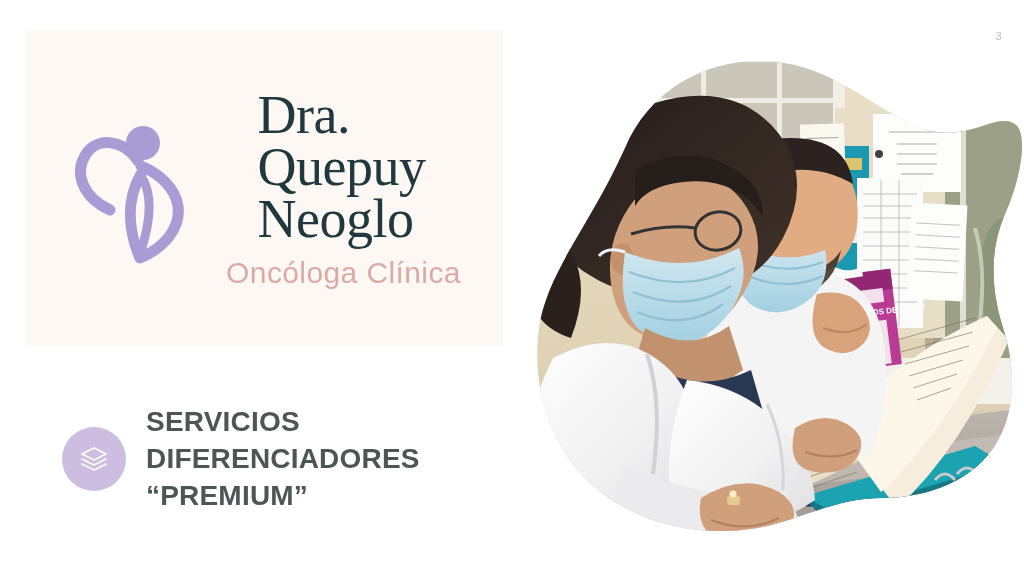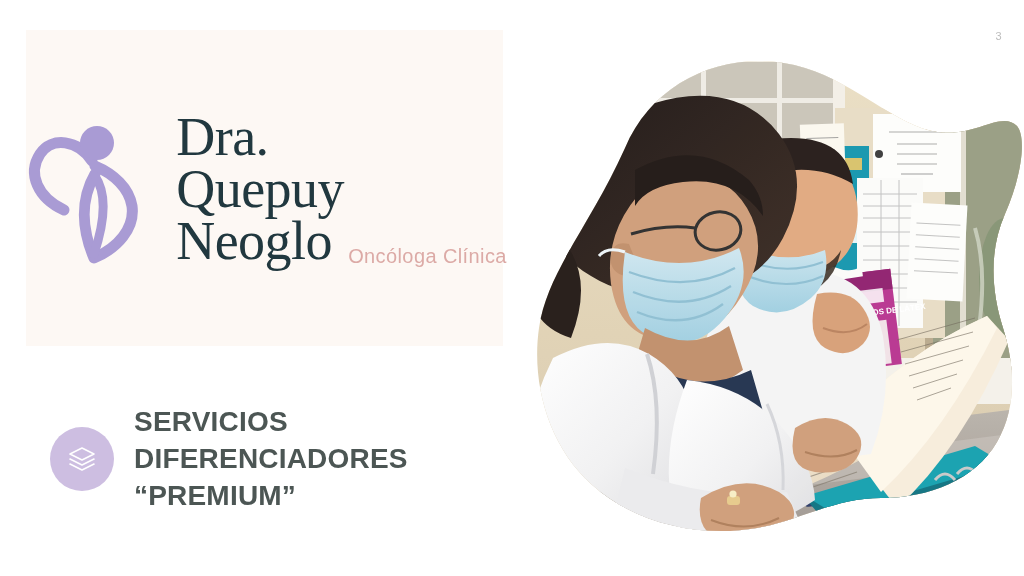--- a/index.html
+++ b/index.html
@@ -49,47 +49,47 @@
     gap: 16px;
   }
   .logo-mark {
     width: 138px;
     height: 150px;
     flex: none;
     margin-top: 2px;
   }
   .logo-text {
     display: flex;
-    flex-direction: row;
-    align-items: flex-end;
+    flex-direction: column;
+    align-items: center;
     margin-top: 4px;
   }
   .logo-name {
     font-family: "Liberation Serif", "DejaVu Serif", serif;
     color: #21383f;
     font-size: 54px;
     line-height: 0.96;
     letter-spacing: -0.5px;
     white-space: nowrap;
   }
   .logo-name .ln2 { display:block; }
   .logo-sub {
     font-family: "Liberation Sans", sans-serif;
     color: #dcaaa6;
-    font-size: 20px;
+    font-size: 30px;
     letter-spacing: 0.4px;
     margin-top: 10px;
     margin-left: 4px;
     white-space: nowrap;
   }
 
   
   .heading-block {
     position: absolute;
-    left: 50px;
+    left: 62px;
     top: 404px;
     display: flex;
     align-items: center;
     gap: 20px;
   }
   .badge {
     width: 64px;
     height: 64px;
     border-radius: 50%;
     background: #cdbee1;

